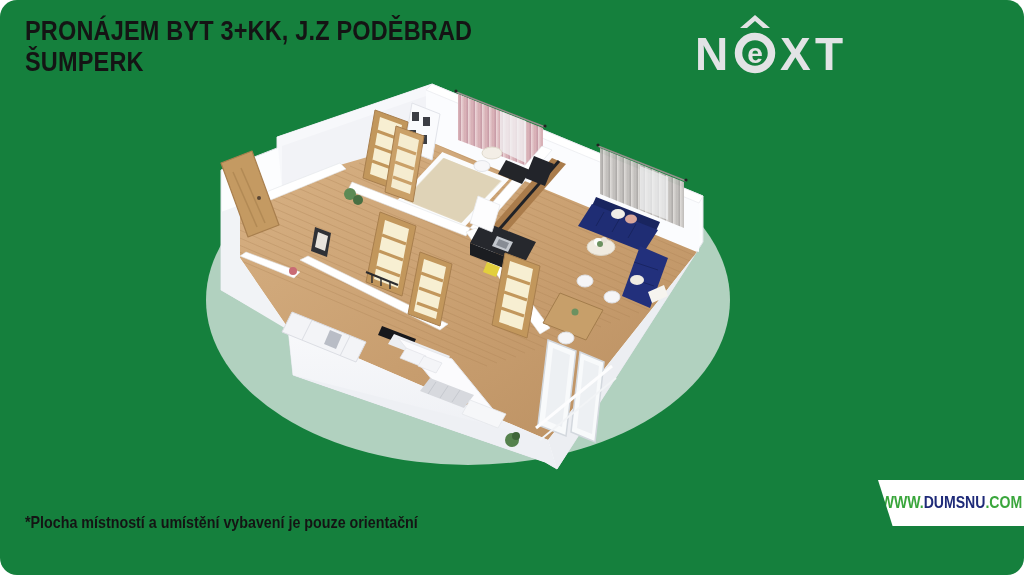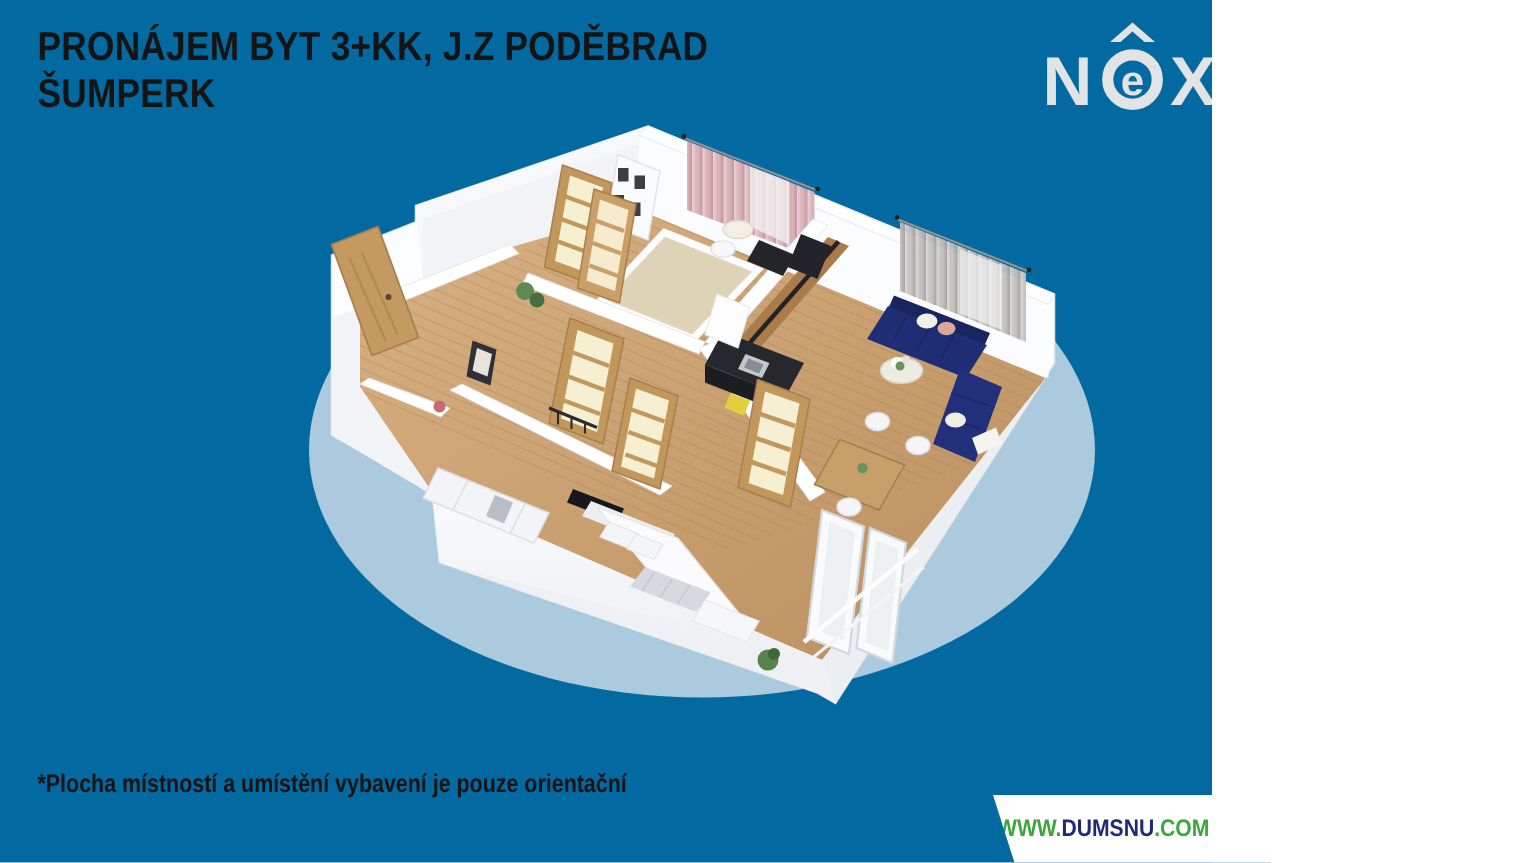--- a/index.html
+++ b/index.html
@@ -2,31 +2,31 @@
 <html><head>
 <meta charset="utf-8">
 <style>
   :root{
     --ink:#141414;
     --logo-gray:#e2e3e5;
     --green:#3aa63c;
     --navy:#1e2a78;
   }
   html,body{margin:0;padding:0;background:#fff;}
-  .stage{position:relative;width:808px;height:575px;background:#0369a1;overflow:hidden;
-         font-family:"Liberation Sans", sans-serif;}
+  .stage{position:relative;width:1024px;height:575px;background:#15803d;overflow:hidden;
+         font-family:"Liberation Sans", sans-serif;border-radius:17px;}
   .title{position:absolute;left:25px;top:16px;color:var(--ink);
          font-size:27px;font-weight:800;line-height:31px;letter-spacing:.2px;
          transform:scaleX(.87);transform-origin:left top;white-space:nowrap;}
   .disclaimer{position:absolute;left:25px;top:513px;color:var(--ink);
          font-size:17px;font-weight:700;transform:scaleX(.84);transform-origin:left top;
          white-space:nowrap;}
   .brand{position:absolute;left:690px;top:12px;width:170px;height:66px;}
   .plan{position:absolute;left:0;top:0;}
-  .badge{position:absolute;right:0px;top:530px;width:146px;height:46px;background:#ffffff;
+  .badge{position:absolute;right:0px;top:480px;width:146px;height:46px;background:#ffffff;
          clip-path:polygon(0 0,100% 0,100% 100%,10% 100%);
          filter:drop-shadow(-5px 7px 6px rgba(96,102,114,.30));
          display:flex;align-items:center;justify-content:center;}
   .badge .txt{font-size:16px;font-weight:700;letter-spacing:0;
          transform:scaleX(.88);white-space:nowrap;}
   .badge .g{color:var(--green);} .badge .n{color:var(--navy);}
 </style>
 </head>
 <body>
 

